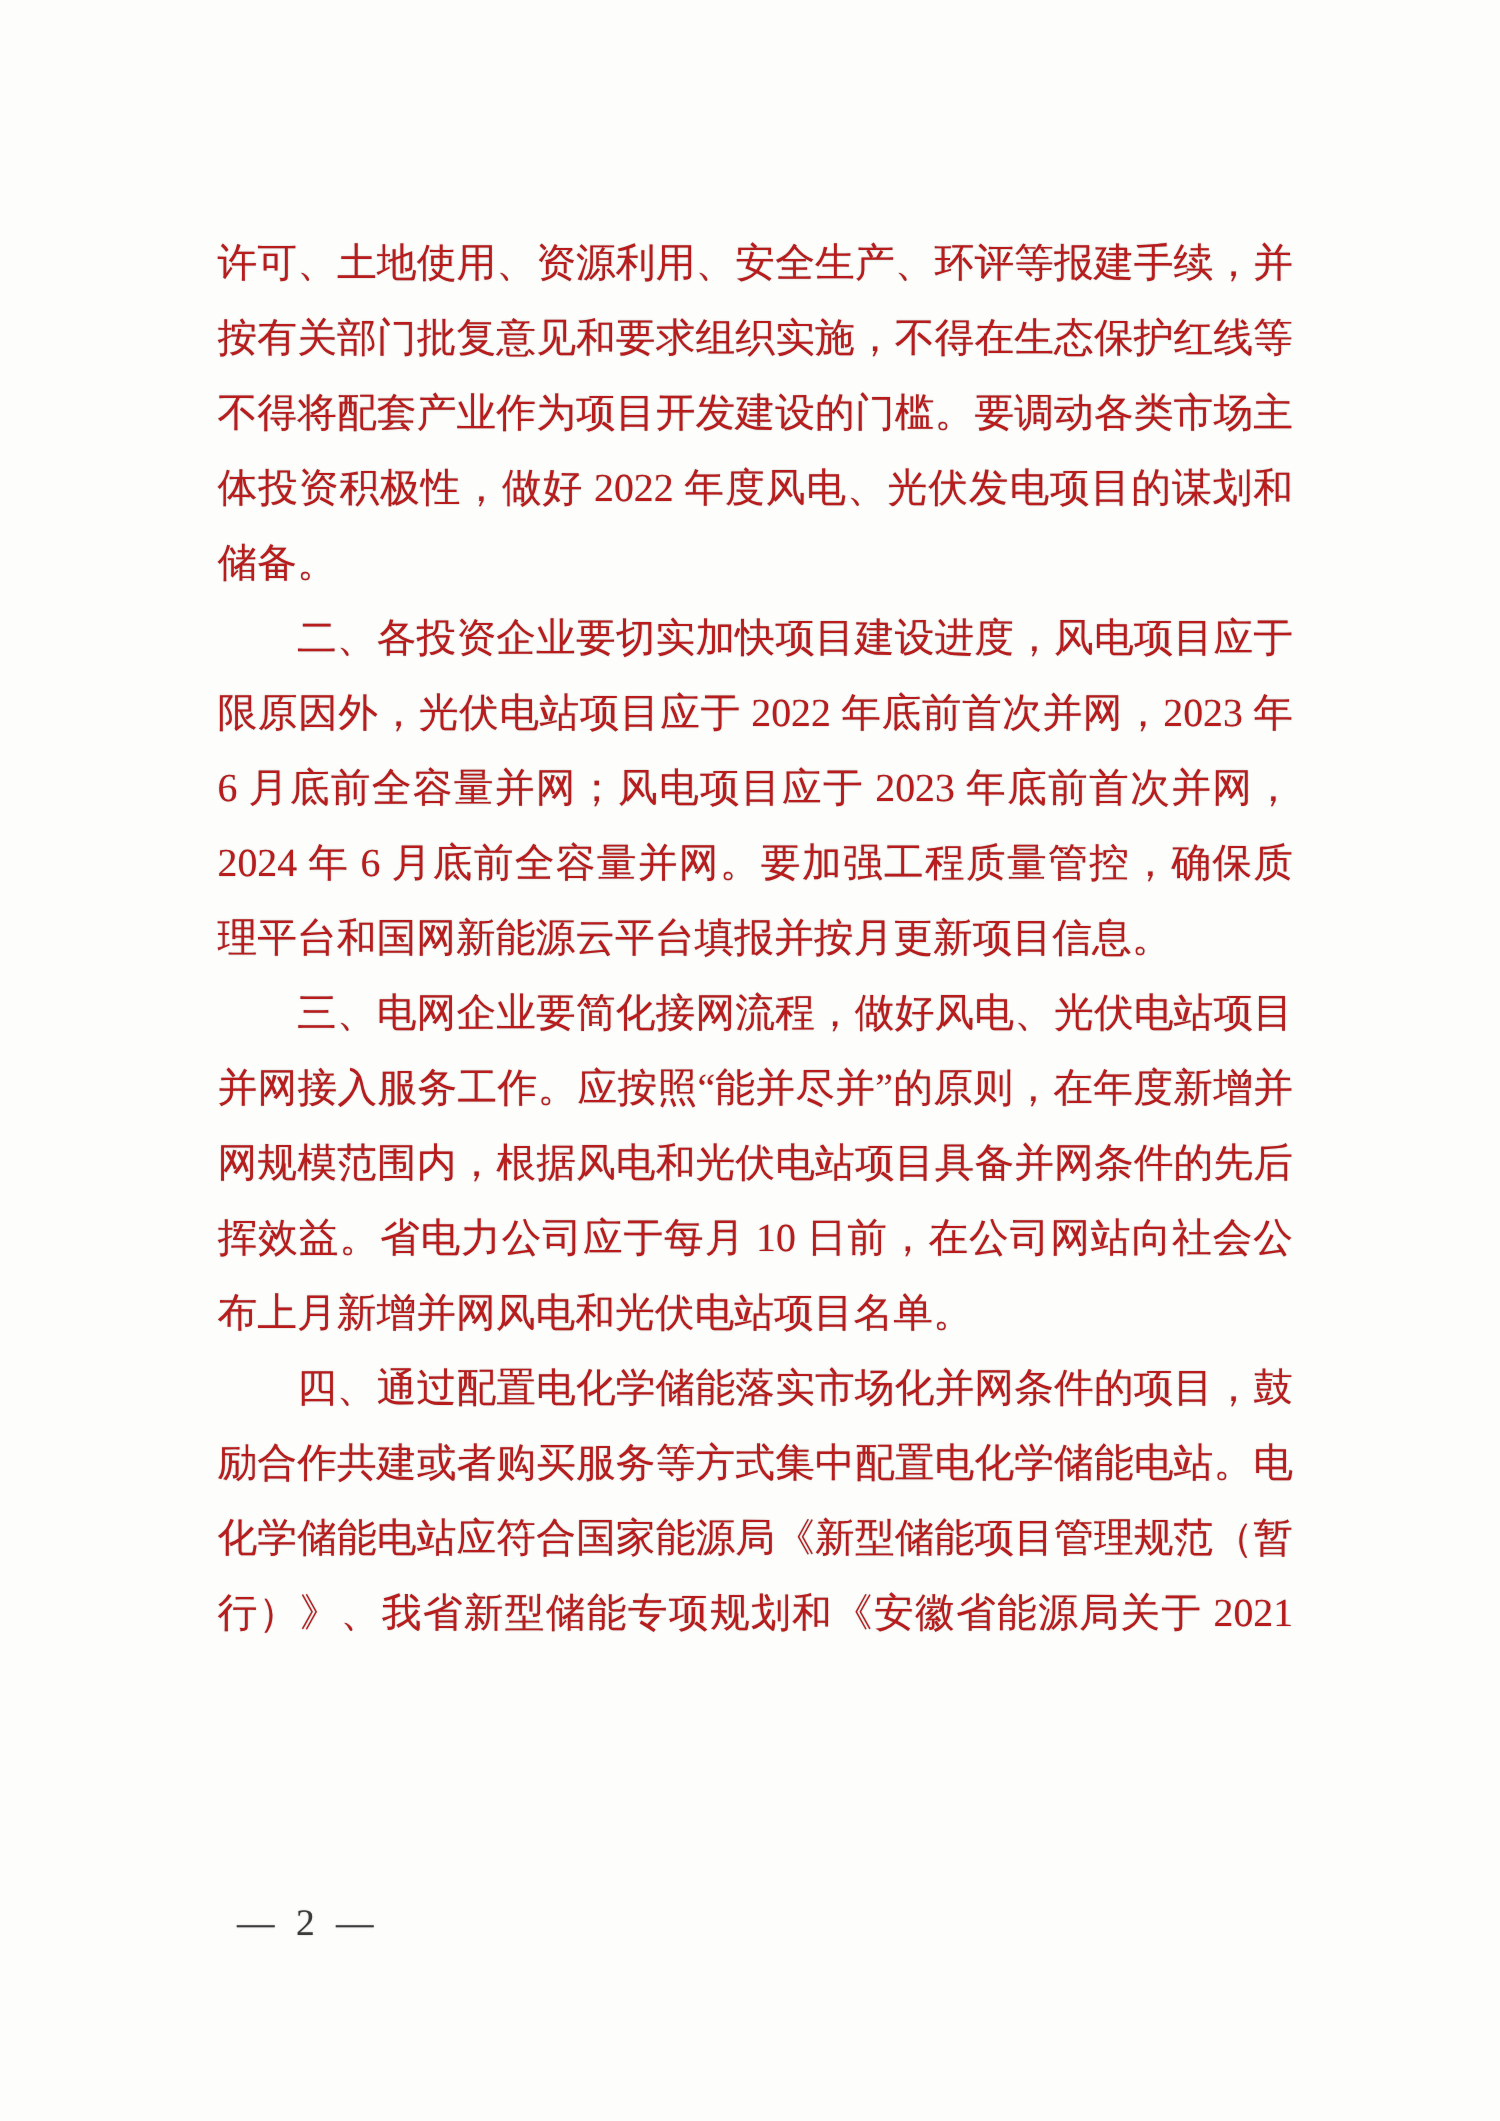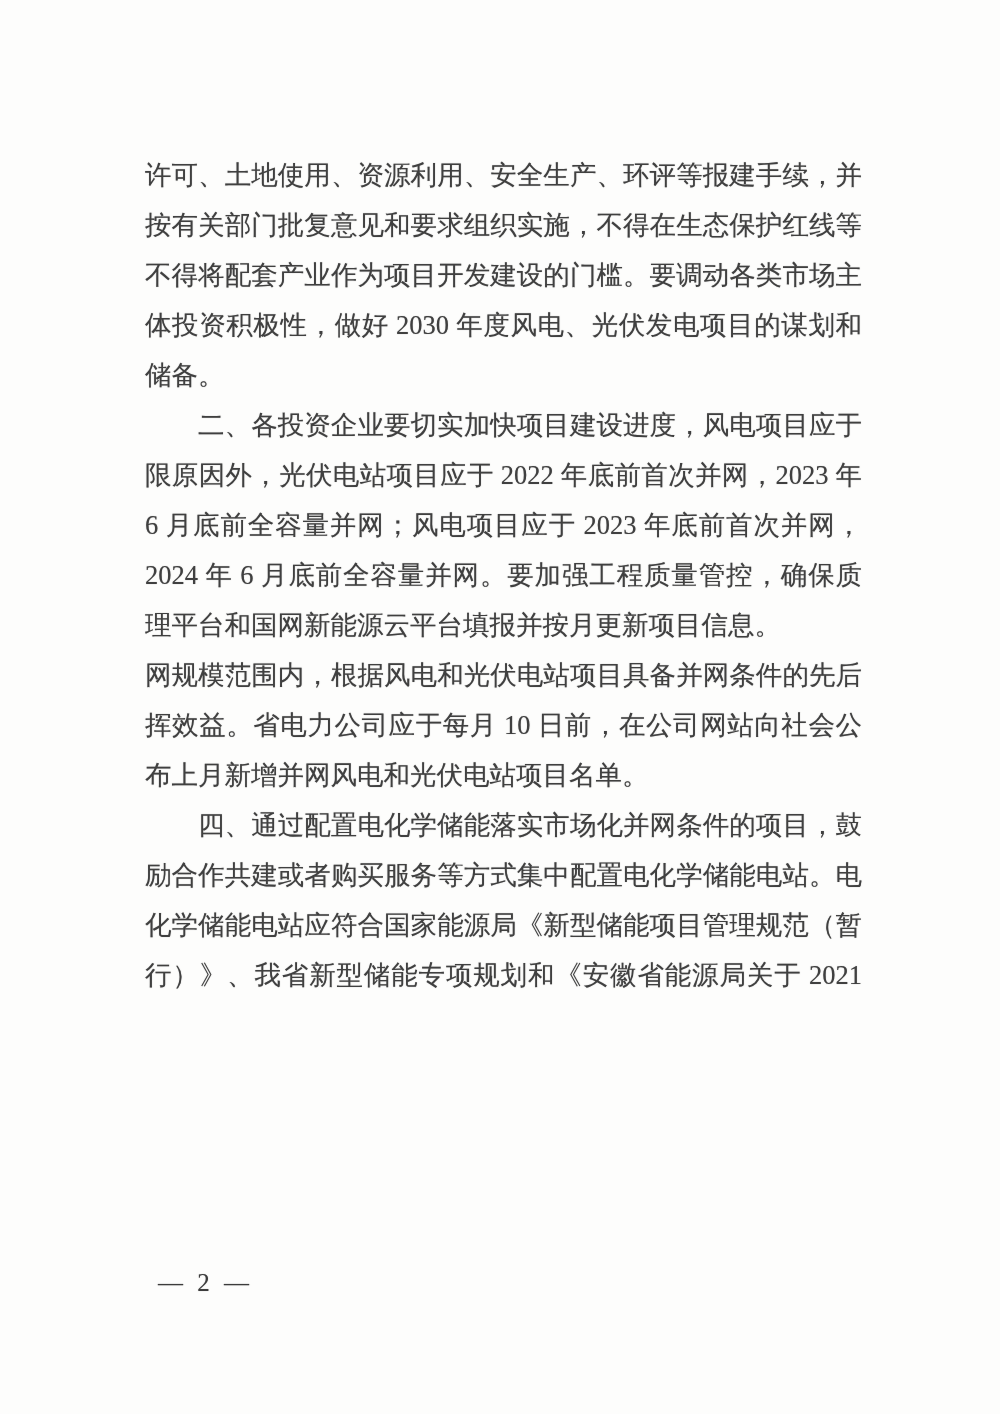--- a/index.html
+++ b/index.html
@@ -24,21 +24,21 @@
   .content {
     position: absolute;
     left: 145px;
     top: 150px;
     width: 717px;
   }
   .line {
     height: 50px;
     line-height: 50px;
     font-size: 26.5px;
-    color: #404040;
+    color: #b91c1c;
     text-shadow: 0 0 1px rgba(90,90,90,0.55);
     white-space: normal;
     text-align: left;
   }
   .line.justify {
     text-align: justify;
     text-align-last: justify;
     text-justify: inter-character;
   }
   .line.indent {
@@ -56,27 +56,29 @@
   }
 </style>
 </head>
 <body>
 
 <div class="page">
   <div class="content">
       <div class="line justify">许可、土地使用、资源利用、安全生产、环评等报建手续，并</div>
       <div class="line justify">按有关部门批复意见和要求组织实施，不得在生态保护红线等</div>
       <div class="line justify">不得将配套产业作为项目开发建设的门槛。要调动各类市场主</div>
-      <div class="line justify">体投资积极性，做好 2030 年度风电、光伏发电项目的谋划和</div>
+      <div class="line justify">体投资积极性，做好 2022 年度风电、光伏发电项目的谋划和</div>
       <div class="line">储备。</div>
       <div class="line justify indent">二、各投资企业要切实加快项目建设进度，风电项目应于</div>
       <div class="line justify">限原因外，光伏电站项目应于 2022 年底前首次并网，2023 年</div>
       <div class="line justify">6 月底前全容量并网；风电项目应于 2023 年底前首次并网，</div>
       <div class="line justify">2024 年 6 月底前全容量并网。要加强工程质量管控，确保质</div>
       <div class="line">理平台和国网新能源云平台填报并按月更新项目信息。</div>
+      <div class="line justify indent">三、电网企业要简化接网流程，做好风电、光伏电站项目</div>
+      <div class="line justify">并网接入服务工作。应按照“能并尽并”的原则，在年度新增并</div>
       <div class="line justify">网规模范围内，根据风电和光伏电站项目具备并网条件的先后</div>
       <div class="line justify">挥效益。省电力公司应于每月 10 日前，在公司网站向社会公</div>
       <div class="line">布上月新增并网风电和光伏电站项目名单。</div>
       <div class="line justify indent">四、通过配置电化学储能落实市场化并网条件的项目，鼓</div>
       <div class="line justify">励合作共建或者购买服务等方式集中配置电化学储能电站。电</div>
       <div class="line justify">化学储能电站应符合国家能源局《新型储能项目管理规范（暂</div>
       <div class="line justify">行）》、我省新型储能专项规划和《安徽省能源局关于 2021</div>
     </div>
   <div class="footer">— 2 —</div>
 </div>

